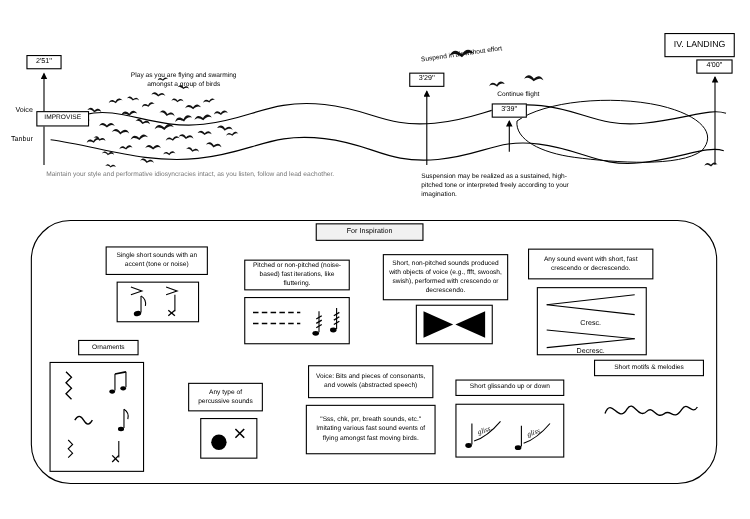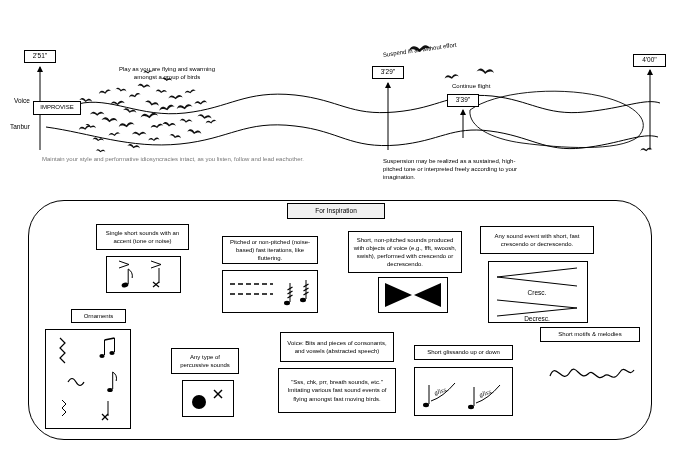--- a/index.html
+++ b/index.html
@@ -95,20 +95,21 @@
       <line x1="417" y1="273" x2="417" y2="277"></line>
       <line x1="537" y1="254" x2="537" y2="261"></line>
       <line x1="98" y1="323" x2="98" y2="329"></line>
       <line x1="205" y1="374" x2="205" y2="380"></line>
       <line x1="337" y1="362" x2="337" y2="368"></line>
       <line x1="463" y1="360" x2="463" y2="367"></line>
       <line x1="590" y1="342" x2="590" y2="352"></line>
     </g>
   </svg>
 
+  <div class="abs bordered center t8" style="left:604px; top:30px; width:64px; height:22px;">IV. LANDING</div>
 
   <div class="abs bordered center t65" style="left:24px; top:50px; width:32px; height:13px;">2'51''</div>
   <div class="abs bordered center t65" style="left:372px; top:66px; width:32px; height:13px;">3'29''</div>
   <div class="abs bordered center t65" style="left:447px; top:94px; width:32px; height:13px;">3'39''</div>
   <div class="abs bordered center t65" style="left:633px; top:54px; width:33px; height:13px;">4'00''</div>
 
   <div class="abs t65" style="left:14px; top:97px;">Voice</div>
   <div class="abs bordered center t6" style="left:33px; top:101px; width:48px; height:14px;">IMPROVISE</div>
   <div class="abs t65" style="left:10px; top:123px;">Tanbur</div>
 

